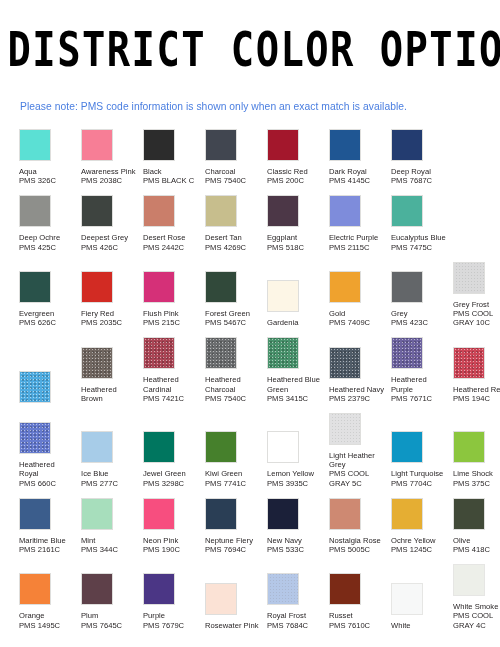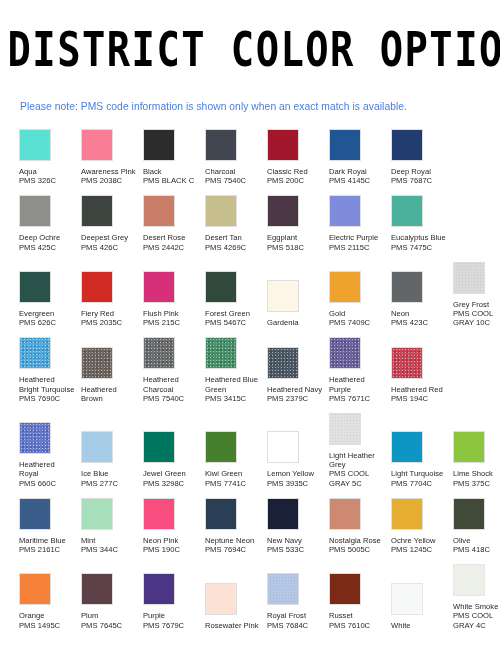--- a/index.html
+++ b/index.html
@@ -264,45 +264,48 @@
         <div class="cell">
           <div class="swatch" style="background: rgb(239, 162, 46);"></div>
           <div class="labels">
             <span class="lname">Gold</span>
             <span class="lcode">PMS 7409C</span>
           </div>
         </div>
         <div class="cell">
           <div class="swatch" style="background: rgb(99, 102, 105);"></div>
           <div class="labels">
-            <span class="lname">Neon</span>
+            <span class="lname">Grey</span>
             <span class="lcode">PMS 423C</span>
           </div>
         </div>
         <div class="cell">
           <div class="swatch heather heather-strong" style="background: rgb(162, 163, 165);"></div>
           <div class="labels">
             <span class="lname">Grey Frost</span>
             <span class="lcode">PMS COOL GRAY 10C</span>
           </div>
         </div>
       </div>
       <div class="row-spacer"></div>
       <div class="grid-row">
         <div class="cell">
           <div class="swatch heather" style="background: rgb(51, 159, 220);"></div>
-          <div class="labels">
-            <span class="lname">Heathered Bright Turquoise</span>
-            <span class="lcode">PMS 7690C</span>
-          </div>
         </div>
         <div class="cell">
           <div class="swatch heather" style="background: rgb(90, 79, 72);"></div>
           <div class="labels">
             <span class="lname">Heathered Brown</span>
+          </div>
+        </div>
+        <div class="cell">
+          <div class="swatch heather" style="background: rgb(156, 39, 57);"></div>
+          <div class="labels">
+            <span class="lname">Heathered Cardinal</span>
+            <span class="lcode">PMS 7421C</span>
           </div>
         </div>
         <div class="cell">
           <div class="swatch heather" style="background: rgb(84, 87, 89);"></div>
           <div class="labels">
             <span class="lname">Heathered Charcoal</span>
             <span class="lcode">PMS 7540C</span>
           </div>
         </div>
         <div class="cell">
@@ -412,21 +415,21 @@
         <div class="cell">
           <div class="swatch" style="background: rgb(247, 78, 127);"></div>
           <div class="labels">
             <span class="lname">Neon Pink</span>
             <span class="lcode">PMS 190C</span>
           </div>
         </div>
         <div class="cell">
           <div class="swatch" style="background: rgb(42, 62, 85);"></div>
           <div class="labels">
-            <span class="lname">Neptune Neon</span>
+            <span class="lname">Neptune Fiery</span>
             <span class="lcode">PMS 7694C</span>
           </div>
         </div>
         <div class="cell">
           <div class="swatch" style="background: rgb(27, 32, 57);"></div>
           <div class="labels">
             <span class="lname">New Navy</span>
             <span class="lcode">PMS 533C</span>
           </div>
         </div>

